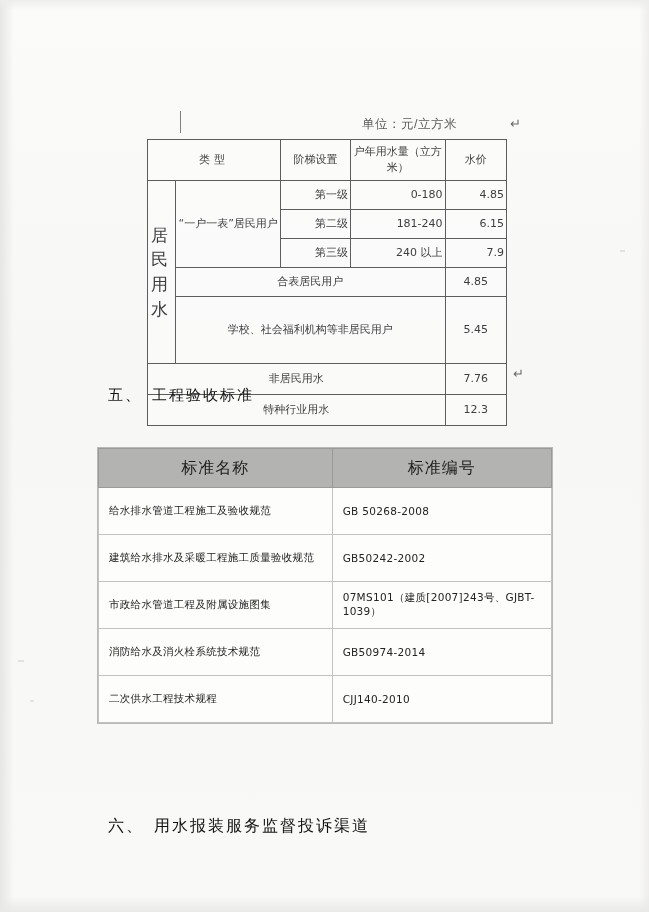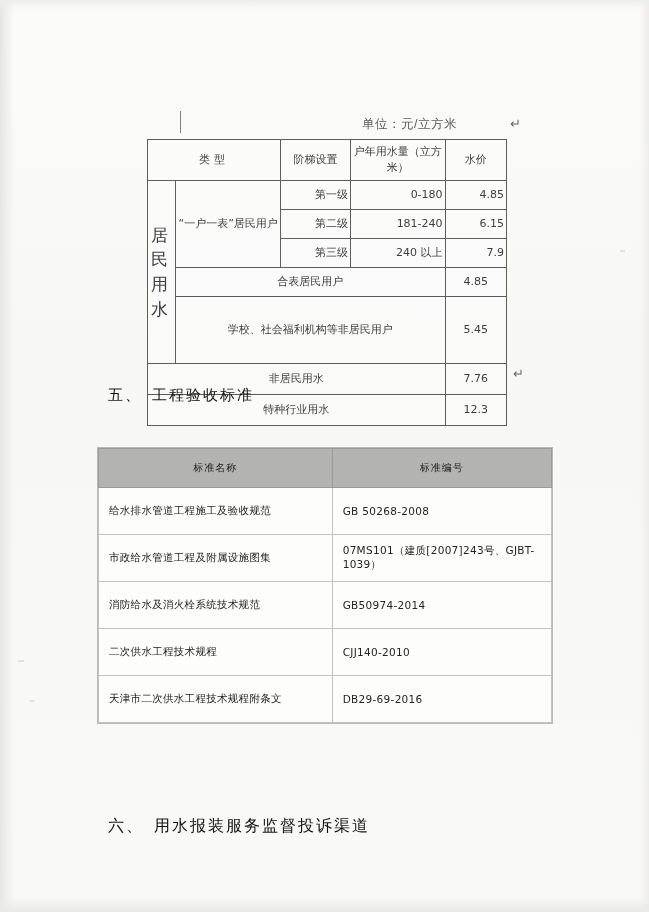--- a/index.html
+++ b/index.html
@@ -146,21 +146,21 @@
     font-size: 10.5px;
     font-family: "DejaVu Sans", sans-serif;
     background: #fdfdfc;
     box-shadow: 0 0 0 1px #b9b9b7;
   }
   .std-table th {
     background: #b3b3b1;
     color: #1d1d1d;
     font-weight: normal;
     height: 36px;
-    font-size: 10px;
+    font-size: 16px;
     letter-spacing: 1px;
     border: 1px solid #9a9a98;
   }
   .std-table td {
     border: 1px solid #c2c2c0;
     height: 38px;
     padding: 4px 10px;
     color: #232323;
     letter-spacing: .3px;
   }
@@ -258,34 +258,34 @@
         <th>标准名称</th>
         <th>标准编号</th>
       </tr>
     </thead>
     <tbody>
       <tr>
         <td class="name">给水排水管道工程施工及验收规范</td>
         <td class="code">GB 50268-2008</td>
       </tr>
       <tr>
+        <td class="name">建筑给水排水及采暖工程施工质量验收规范</td>
+        <td class="code">GB50242-2002</td>
+      </tr>
+      <tr>
         <td class="name">市政给水管道工程及附属设施图集</td>
         <td class="code">07MS101（建质[2007]243号、GJBT-1039）</td>
       </tr>
       <tr>
         <td class="name">消防给水及消火栓系统技术规范</td>
         <td class="code">GB50974-2014</td>
       </tr>
       <tr>
         <td class="name">二次供水工程技术规程</td>
         <td class="code">CJJ140-2010</td>
-      </tr>
-      <tr>
-        <td class="name">天津市二次供水工程技术规程附条文</td>
-        <td class="code">DB29-69-2016</td>
       </tr>
     </tbody>
   </table>
 
   <div class="sec-six">
     <span class="num">六、</span><span>用水报装服务监督投诉渠道</span>
   </div>
 </div>
 
 </body></html>

